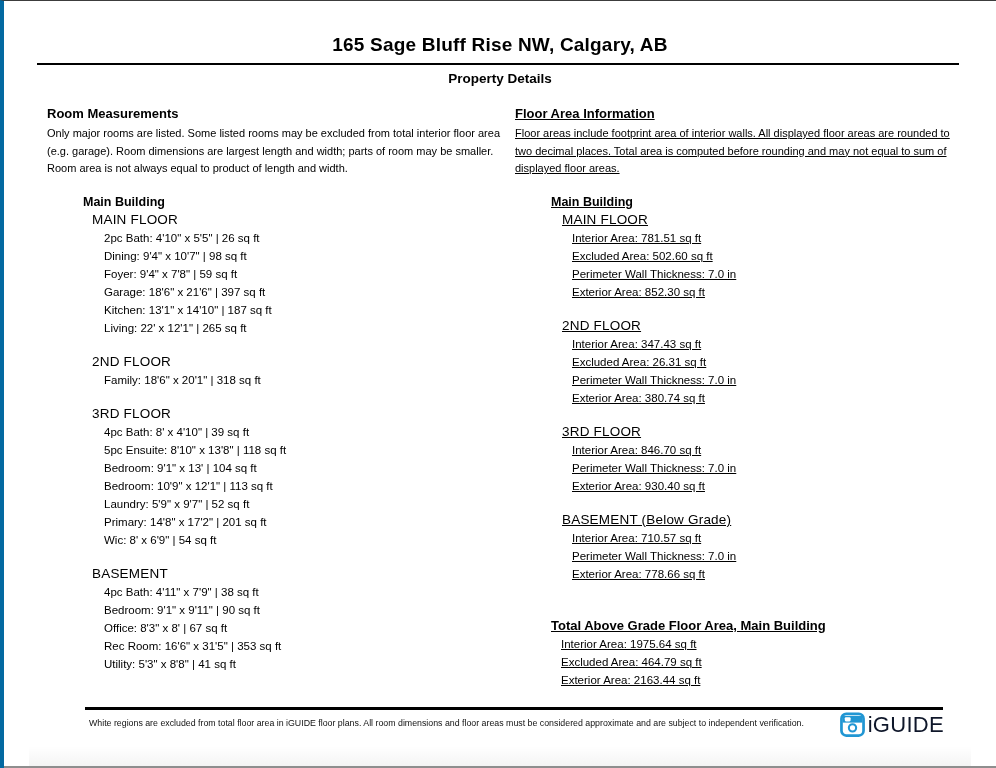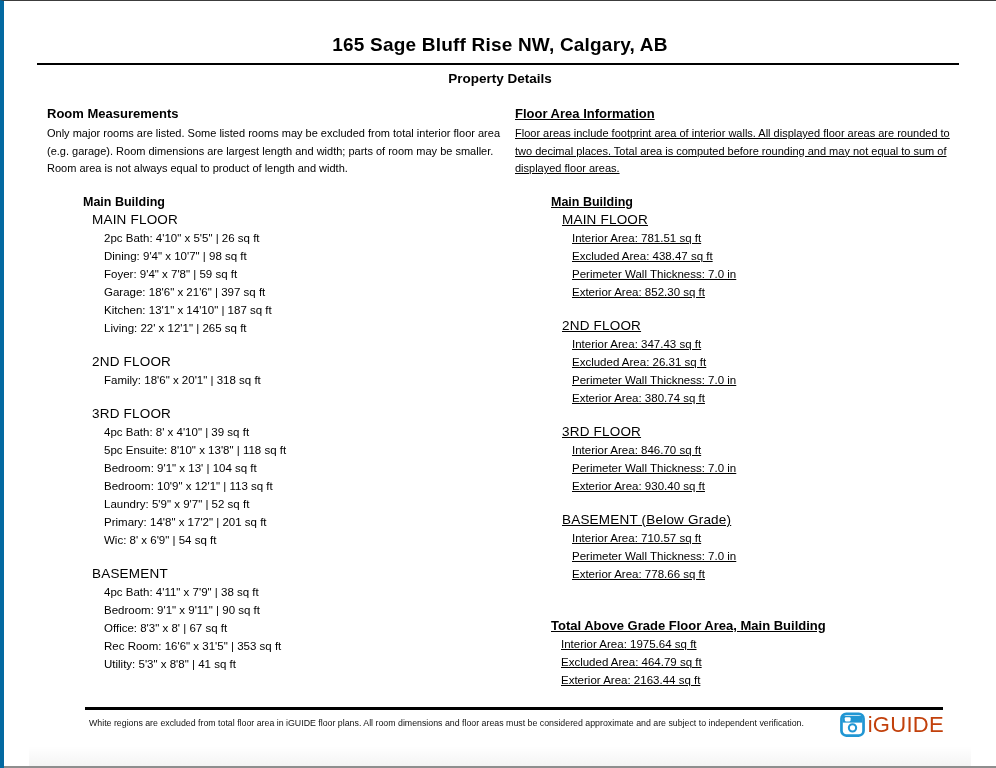--- a/index.html
+++ b/index.html
@@ -186,21 +186,21 @@
     </div>
 
     <div class="col-right">
       <div class="section-heading">Floor Area Information</div>
       <div class="intro">Floor areas include footprint area of interior walls. All displayed floor areas are rounded to two decimal places. Total area is computed before rounding and may not equal to sum of displayed floor areas.</div>
       <div class="building-name">Main Building</div>
       <div class="floors-right" id="fa-floors">
           <div class="floor-block">
             <div class="floor-name">MAIN FLOOR</div>
             <div class="detail-line">Interior Area: 781.51 sq ft</div>
-            <div class="detail-line">Excluded Area: 438.47 sq ft</div>
+            <div class="detail-line">Excluded Area: 502.60 sq ft</div>
             <div class="detail-line">Perimeter Wall Thickness: 7.0 in</div>
             <div class="detail-line">Exterior Area: 852.30 sq ft</div>
           </div>
           <div class="floor-block">
             <div class="floor-name">2ND FLOOR</div>
             <div class="detail-line">Interior Area: 347.43 sq ft</div>
             <div class="detail-line">Excluded Area: 26.31 sq ft</div>
             <div class="detail-line">Perimeter Wall Thickness: 7.0 in</div>
             <div class="detail-line">Exterior Area: 380.74 sq ft</div>
           </div>
@@ -236,20 +236,20 @@
       <div class="disclaimer">White regions are excluded from total floor area in iGUIDE floor plans. All room dimensions and floor areas must be considered approximate and are subject to independent verification.</div>
       <div class="logo">
         <span style="display:inline-flex;">
           <svg width="25" height="25" viewBox="0 0 24 24">
             <rect x="1.4" y="1.8" width="21.2" height="20.8" rx="4.6" fill="none" stroke="#2196d3" stroke-width="2.6"></rect>
             <rect x="2.4" y="3.8" width="19.2" height="6.4" fill="#2196d3"></rect>
             <rect x="4.6" y="5.0" width="5.6" height="4.0" rx="1.1" fill="#ffffff"></rect>
             <circle cx="12" cy="15.2" r="3.5" fill="none" stroke="#2196d3" stroke-width="2"></circle>
           </svg>
         </span>
-        <span class="logo-text" style="color: #c2410c;">iGUIDE</span>
+        <span class="logo-text" style="color: #0f172a;">iGUIDE</span>
       </div>
     </div>
   </div>
 
   <div class="bottom-shadow"></div>
   <div class="bottom-edge"></div>
 </div>
 
 </body></html>

